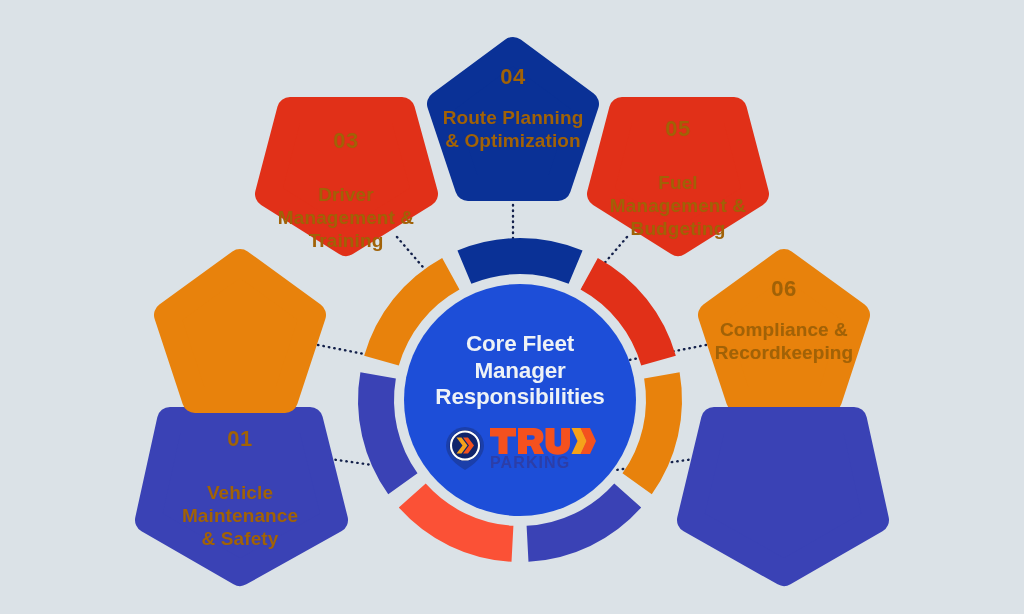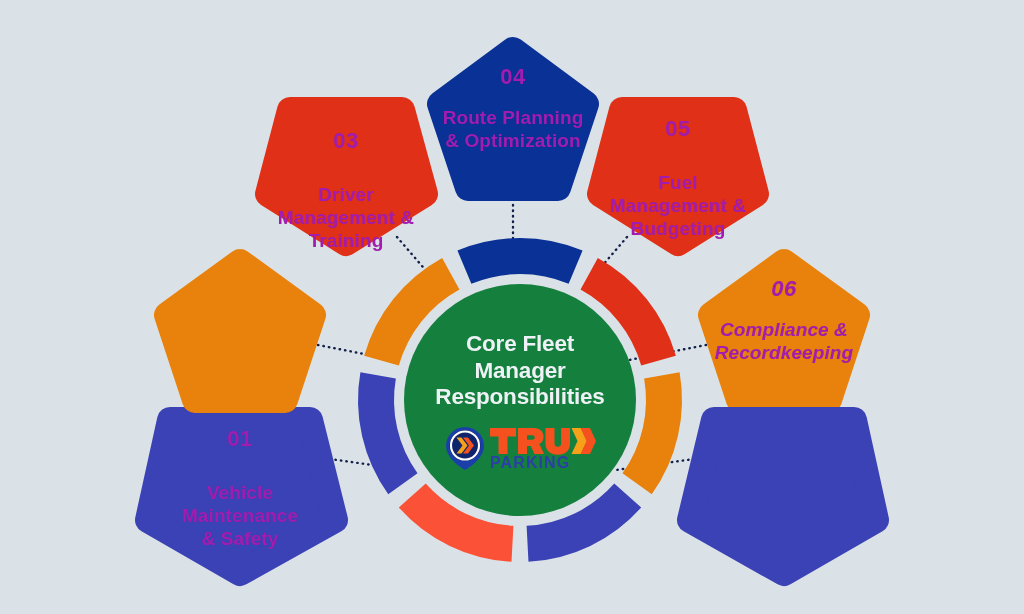--- a/index.html
+++ b/index.html
@@ -26,21 +26,21 @@
     width: 1024px;
     height: 614px;
   }
   
   .node {
     position: absolute;
     box-sizing: border-box;
     display: flex;
     flex-direction: column;
     align-items: center;
-    color: #a21caf;
+    color: #a16207;
     text-align: center;
     text-shadow: 0 0 1px rgba(0,0,0,.08);
   }
   .node .num {
     font-size: 22px;
     font-weight: bold;
     letter-spacing: .5px;
     line-height: 1;
   }
   .node .ttl {
@@ -182,29 +182,29 @@
 &amp; Optimization</div>
     </div>
 
     <div class="node down" style="left:578px; top:96px; width:200px;">
       <div class="num">05</div>
       <div class="ttl">Fuel
 Management &amp;
 Budgeting</div>
     </div>
 
-    <div class="node up" style="left:684px; top:248px; width:200px;font-style:italic;">
+    <div class="node up" style="left:684px; top:248px; width:200px;">
       <div class="num">06</div>
       <div class="ttl">Compliance &amp;
 Recordkeeping</div>
     </div>
 
   </div>
 
-  <div id="center-disc" style="background: #15803d;">
+  <div id="center-disc" style="background: #1d4ed8;">
     <div id="center-title" style="color: rgb(238, 242, 246);">Core Fleet
 Manager
 Responsibilities</div>
 
     <div id="logo">
       <svg width="152" height="46" viewBox="0 0 152 46">
 
         <g>
           <path d="M21 2 C10.5 2 2 10.4 2 20.8 C2 31.5 13 40.5 21 45 C29 40.5 40 31.5 40 20.8 C40 10.4 31.5 2 21 2 Z" fill="#1b3faa"></path>
           <circle cx="21" cy="20.5" r="15.5" fill="#10246b"></circle>

